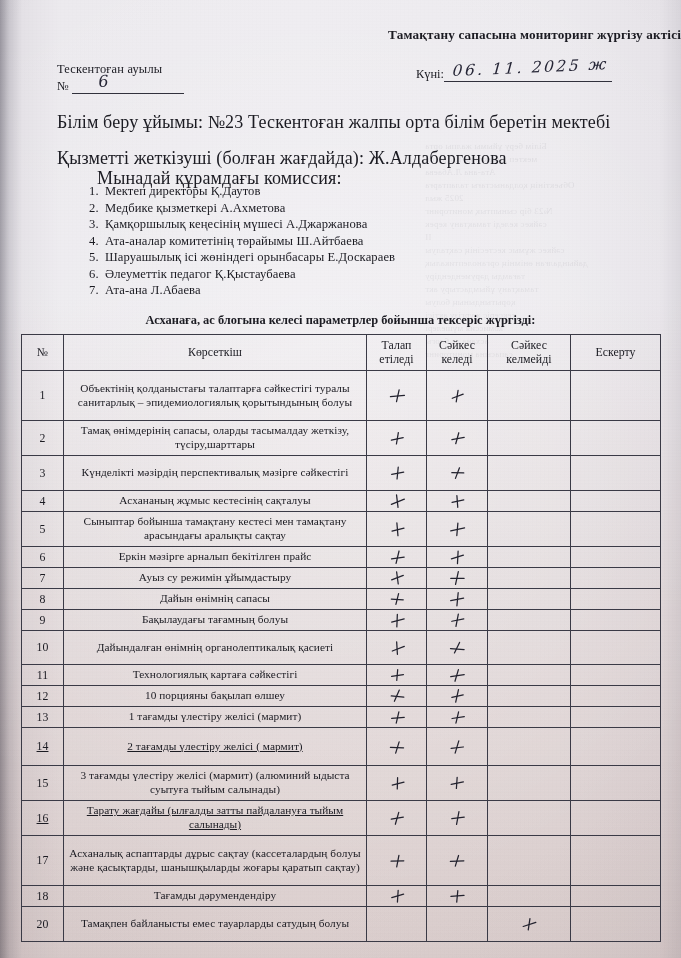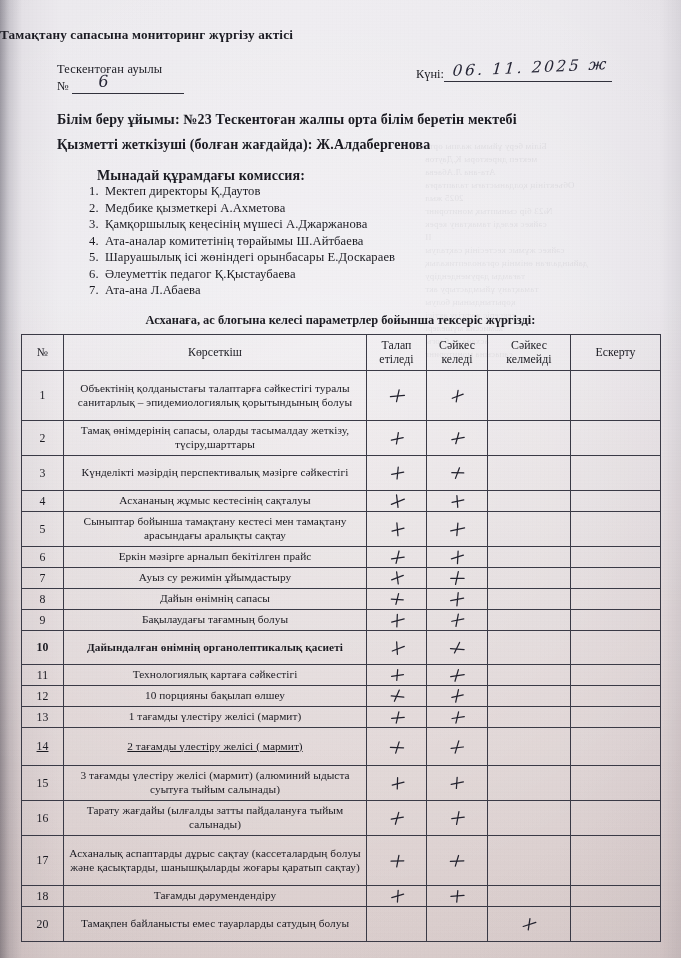--- a/index.html
+++ b/index.html
@@ -65,21 +65,21 @@
     white-space: pre-line;
   }
 
   
   #content { position: absolute; inset: 0; }
 
   .doc-title {
     position: absolute;
     left: 0; right: 0;
     top: 27px;
-    text-align: left;
+    text-align: right;
     font-weight: bold;
     font-size: 13.2px;
     letter-spacing: .15px;
   }
 
   .village {
     position: absolute;
     left: 57px; top: 62px;
     font-size: 12.4px;
     letter-spacing: .2px;
@@ -130,26 +130,25 @@
   .hw-date {
     left: 8px; bottom: 1px;
     font-size: 15.5px;
     letter-spacing: 2.5px;
     transform: rotate(-2.5deg) skewX(-7deg);
   }
 
   .field-row {
     position: absolute;
     left: 57px;
-    font-size: 14px;
+    font-size: 18px;
     letter-spacing: .15px;
-    font-weight: bold;
   }
   .f-org  { top: 112px; }
-  .f-prov { top: 137px; }
+  .f-prov { top: 148px; }
   .f-comm { top: 168px; margin-left: 40px; }
 
   ol.members {
     position: absolute;
     left: 72px;
     top: 184px;
     margin: 0;
     padding-left: 30px;
     font-size: 12.6px;
     letter-spacing: .1px;
@@ -528,21 +527,21 @@
                   <g fill="none" stroke="currentColor" stroke-width="1.25" stroke-linecap="round">
                     <path d="M1.9 8.3 L13.8 5.8"></path>
                     <path d="M8.3 1.1 L6.0 13.5"></path>
                   </g>
                 </svg>
               </span>
             </td>
             <td class="mark"></td>
             <td class="note"></td>
           </tr>
-          <tr style="height: 34px; font-weight: bold;">
+          <tr style="height: 34px;">
             <td class="no">10</td>
             <td class="ind">Дайындалған өнімнің органолептикалық қасиеті</td>
             <td class="mark">
               <span class="tick" style="transform: rotate(-9.4deg);">
                 <svg viewBox="0 0 15 13">
                   <g fill="none" stroke="currentColor" stroke-width="1.25" stroke-linecap="round">
                     <path d="M1.8 9.1 L14.4 6.5"></path>
                     <path d="M7.6 0.7 L6.3 13.2"></path>
                   </g>
                 </svg>
@@ -684,21 +683,21 @@
                   <g fill="none" stroke="currentColor" stroke-width="1.25" stroke-linecap="round">
                     <path d="M1.1 7.9 L13.4 6.3"></path>
                     <path d="M7.5 1.3 L6.0 12.4"></path>
                   </g>
                 </svg>
               </span>
             </td>
             <td class="mark"></td>
             <td class="note"></td>
           </tr>
-          <tr style="height: 35px;">
+          <tr style="height: 35px; text-decoration: underline;">
             <td class="no">16</td>
             <td class="ind">Тарату жағдайы (ылғалды затты пайдалануға тыйым салынады)</td>
             <td class="mark">
               <span class="tick" style="transform: rotate(3.9deg);">
                 <svg viewBox="0 0 15 13">
                   <g fill="none" stroke="currentColor" stroke-width="1.25" stroke-linecap="round">
                     <path d="M1.4 8.5 L13.3 5.8"></path>
                     <path d="M8.4 1.3 L5.8 13.4"></path>
                   </g>
                 </svg>

